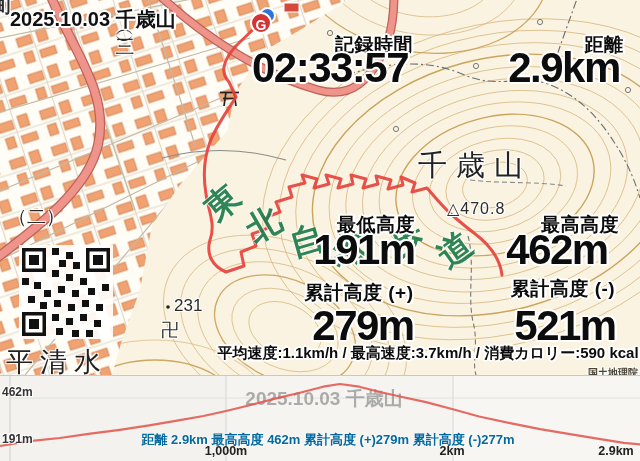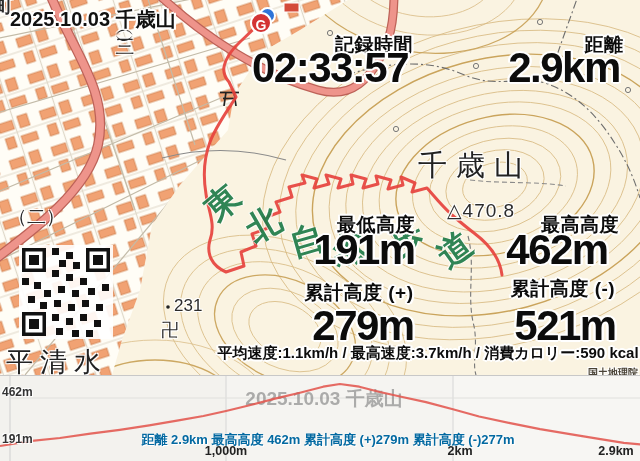--- a/index.html
+++ b/index.html
@@ -198,21 +198,21 @@
       </g>
     </svg>
 
     <div class="s-marker"></div>
     <div class="g-marker">G</div>
 
     <div class="maplabel" style="left:-5px;top:-6px;font-size:18px;font-weight:bold;">町</div>
     <div class="maplabel vtext" style="left:112px;top:24px;font-size:19px;">（三）</div>
     <div class="maplabel" style="left:8px;top:204px;font-size:19px;">（二）</div>
     <div class="maplabel" style="left:418px;top:146px;font-size:29px;letter-spacing:9px;color:#222;">千歳山</div>
-    <div class="maplabel" style="left:447px;top:199px;font-size:19px;letter-spacing:1px;">△470.8</div>
+    <div class="maplabel" style="left:447px;top:199px;font-size:16px;letter-spacing:1px;">△470.8</div>
     <div class="maplabel" style="left:174px;top:296px;font-size:17px;">231</div>
     <div class="maplabel" style="left:161px;top:318px;font-size:18px;">卍</div>
     <div class="maplabel" style="left:6px;top:344px;font-size:27px;letter-spacing:7px;color:#222;">平清水</div>
 
     <div class="trail-char" style="left:206px;top:180px;transform:rotate(-40deg);">東</div>
     <div class="trail-char" style="left:247px;top:202px;transform:rotate(-30deg);">北</div>
     <div class="trail-char" style="left:290px;top:218px;transform:rotate(-16deg);">自</div>
     <div class="trail-char" style="left:333px;top:226px;transform:rotate(-6deg);">然</div>
     <div class="trail-char" style="left:389px;top:216px;transform:rotate(-26deg);">歩</div>
     <div class="trail-char" style="left:438px;top:227px;transform:rotate(-36deg);">道</div>
@@ -253,17 +253,17 @@
       <line x1="10" y1="22" x2="640" y2="22" stroke="#e0e0dd" stroke-width="1"></line>
     </svg>
     <div class="chart-title">2025.10.03 千歳山</div>
     <svg width="640" height="86" viewBox="0 0 640 86" style="position:absolute;left:0;top:0;">
       <polyline id="elev-line" points="0.0,70.0 29.4,65.2 59.9,62.0 90.4,57.6 119.8,53.8 149.2,49.4 178.5,44.4 203.4,40.0 226.0,35.0 248.6,29.5 275.0,22.6 299.9,16.7 323.2,10.7 339.9,8.0 359.3,10.7 379.9,16.0 402.3,21.0 426.0,26.1 452.9,33.2 479.1,40.5 510.1,47.1 540.1,53.1 570.0,58.1 598.9,62.9 623.8,66.8 655.4,70.0" fill="none" stroke="#e2574e" stroke-width="2.2" stroke-linejoin="round" opacity="0.88"></polyline>
     </svg>
     <div class="chart-lab" style="left:2px;top:9px;">462m</div>
     <div class="chart-lab" style="left:2px;top:56px;">191m</div>
     <div class="chart-sub">距離 2.9km 最高高度 462m 累計高度 (+)279m 累計高度 (-)277m</div>
     <div class="xtick" style="left:226px;">1,000m</div>
-    <div class="xtick" style="left:452px;margin-left:8px;">2km</div>
+    <div class="xtick" style="left:452px;">2km</div>
     <div class="xtick" style="left:616px;">2.9km</div>
   </div>
 
 </div>
 
 </body></html>

